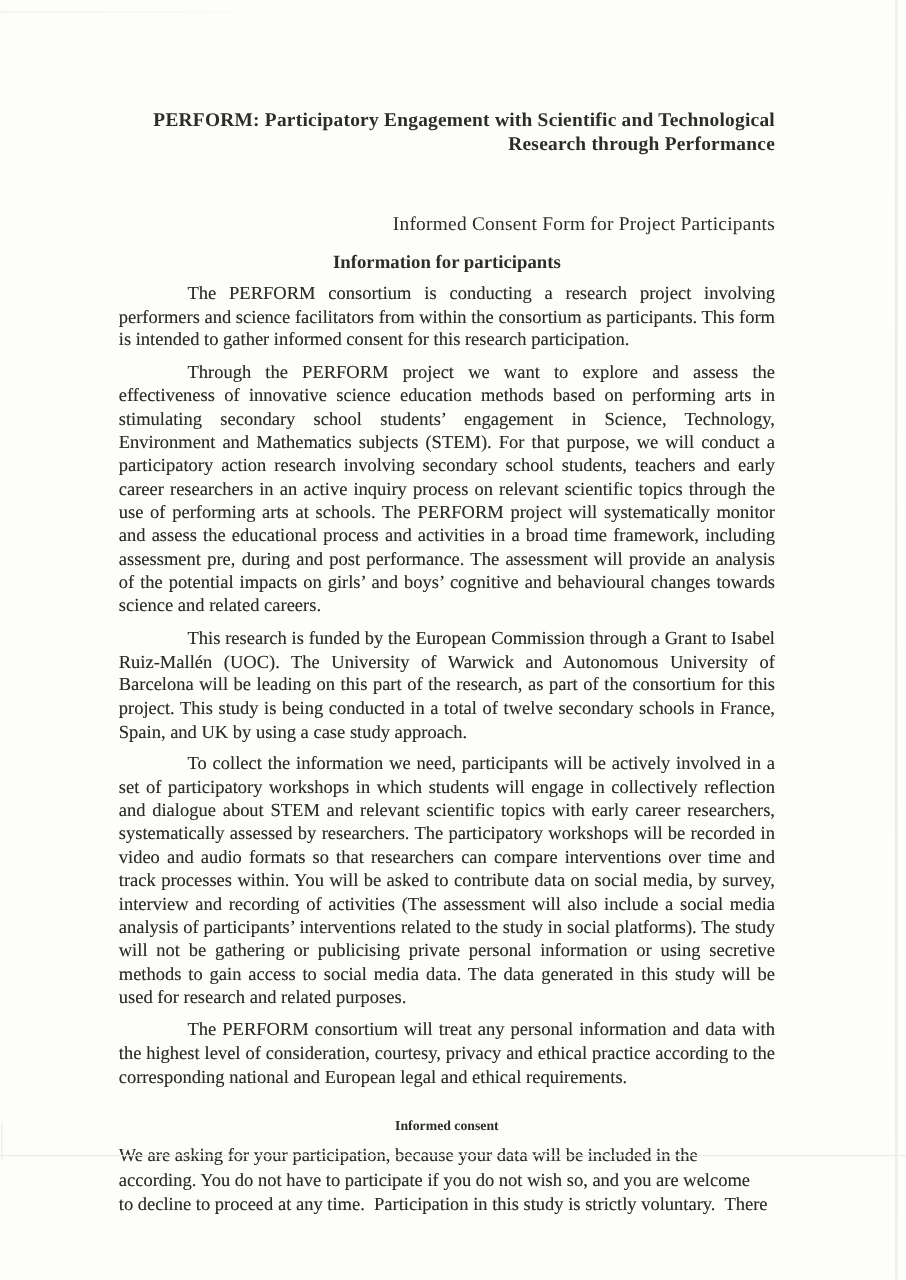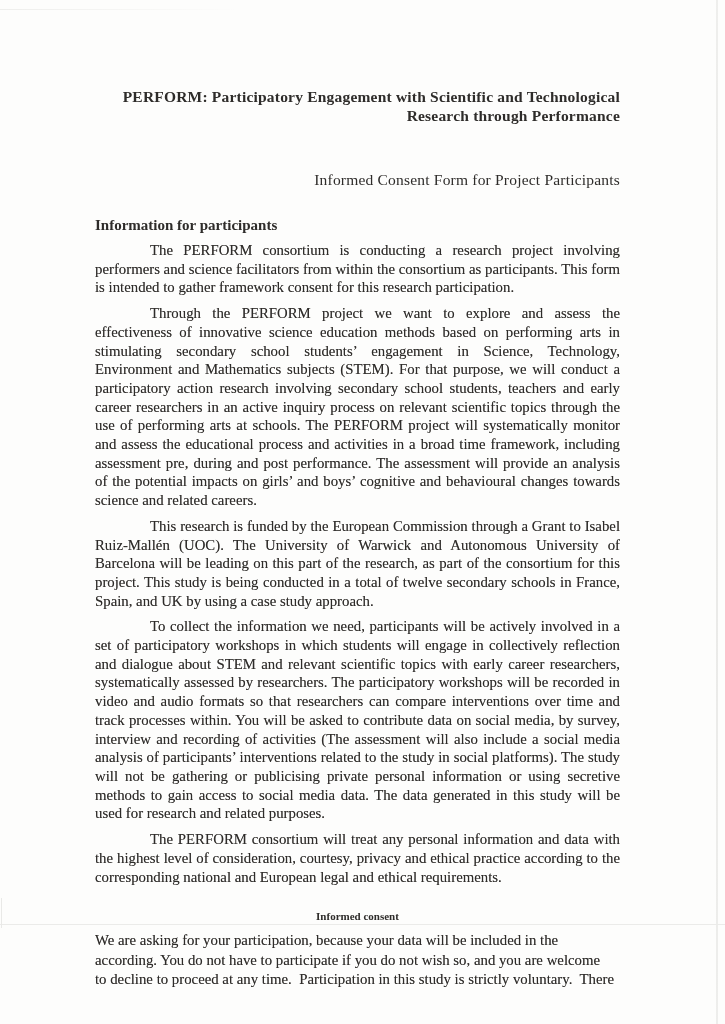--- a/index.html
+++ b/index.html
@@ -36,22 +36,23 @@
   }
   .form-title {
     margin-top: 45px;
     text-align: right;
     font-weight: normal;
     font-size: 15.5px;
     line-height: 19px;
     letter-spacing: 0.2px;
   }
   .section-heading {
-    margin-top: 27px;
+    margin-top: 12px;
     margin-bottom: 6px;
+    text-align: center;
     font-weight: bold;
     font-size: 15px;
     line-height: 19px;
   }
   .body-para {
     margin: 0 0 7px 0;
     font-size: 14.8px;
     line-height: 18.7px;
     text-align: justify;
     text-indent: 55px;
@@ -116,21 +117,21 @@
 
     <div class="doc-title">
       <div>PERFORM: Participatory Engagement with Scientific and Technological</div>
       <div>Research through Performance</div>
     </div>
 
     <div class="form-title">Informed Consent Form for Project Participants</div>
 
     <div class="section-heading">Information for participants</div>
 
-    <p class="body-para">The PERFORM consortium is conducting a research project involving performers and science facilitators from within the consortium as participants. This form is intended to gather framework consent for this research participation.</p>
+    <p class="body-para">The PERFORM consortium is conducting a research project involving performers and science facilitators from within the consortium as participants. This form is intended to gather informed consent for this research participation.</p>
     <p class="body-para">Through the PERFORM project we want to explore and assess the effectiveness of innovative science education methods based on performing arts in stimulating secondary school students’ engagement in Science, Technology, Environment and Mathematics subjects (STEM). For that purpose, we will conduct a participatory action research involving secondary school students, teachers and early career researchers in an active inquiry process on relevant scientific topics through the use of performing arts at schools. The PERFORM project will systematically monitor and assess the educational process and activities in a broad time framework, including assessment pre, during and post performance. The assessment will provide an analysis of the potential impacts on girls’ and boys’ cognitive and behavioural changes towards science and related careers.</p>
     <p class="body-para">This research is funded by the European Commission through a Grant to Isabel Ruiz-Mallén (UOC). The University of Warwick and Autonomous University of Barcelona will be leading on this part of the research, as part of the consortium for this project. This study is being conducted in a total of twelve secondary schools in France, Spain, and UK by using a case study approach.</p>
     <p class="body-para">To collect the information we need, participants will be actively involved in a set of participatory workshops in which students will engage in collectively reflection and dialogue about STEM and relevant scientific topics with early career researchers, systematically assessed by researchers. The participatory workshops will be recorded in video and audio formats so that researchers can compare interventions over time and track processes within. You will be asked to contribute data on social media, by survey, interview and recording of activities (The assessment will also include a social media analysis of participants’ interventions related to the study in social platforms). The study will not be gathering or publicising private personal information or using secretive methods to gain access to social media data. The data generated in this study will be used for research and related purposes.</p>
     <p class="body-para">The PERFORM consortium will treat any personal information and data with the highest level of consideration, courtesy, privacy and ethical practice according to the corresponding national and European legal and ethical requirements.</p>
 
     <div class="consent-heading">Informed consent</div>
 
     <div>
       <div class="closing-line">We are asking for your participation, because your data will be included in the</div>
       <div class="closing-line">according. You do not have to participate if you do not wish so, and you are welcome</div>

